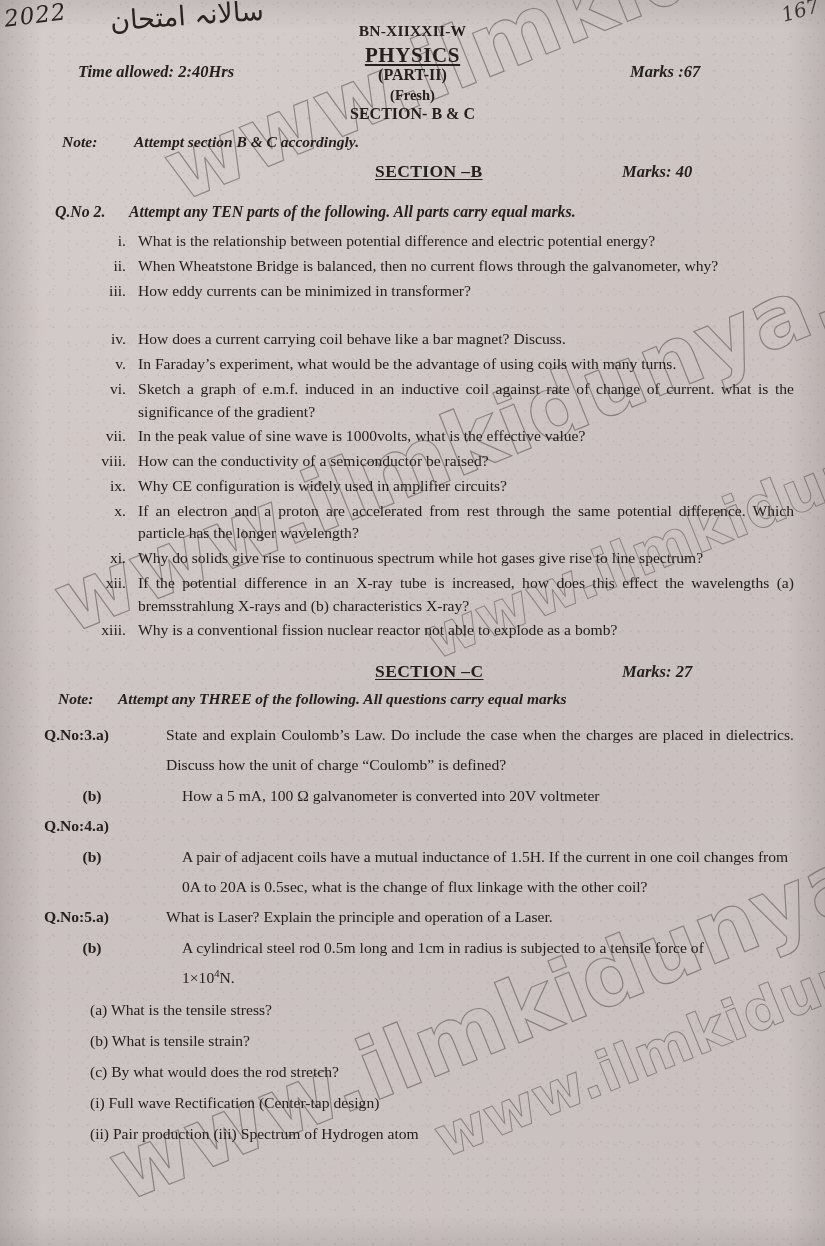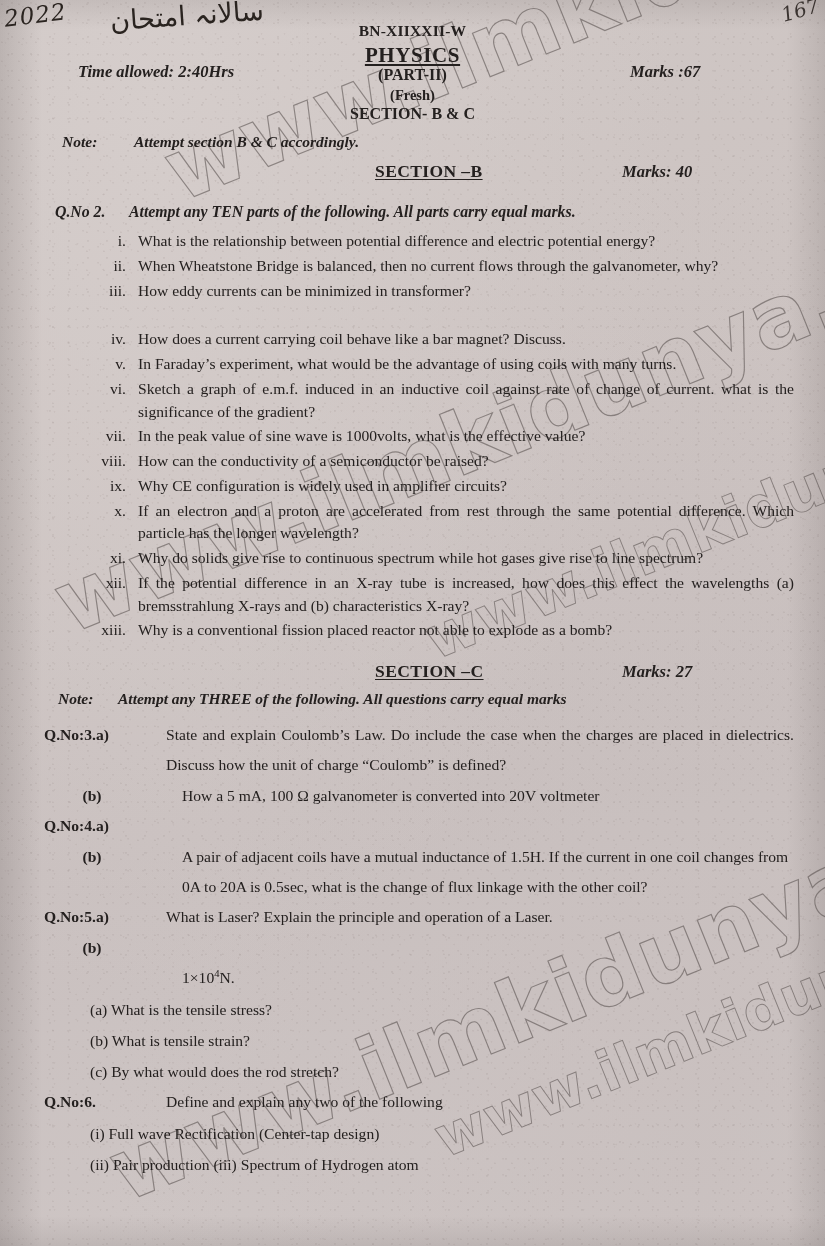--- a/index.html
+++ b/index.html
@@ -276,21 +276,21 @@
         <div class="qtxt">Why do solids give rise to continuous spectrum while hot gases give rise to line spectrum?</div>
       </div>
 
       <div class="qitem">
         <div class="qnum">xii.</div>
         <div class="qtxt just">If the potential difference in an X-ray tube is increased, how does this effect the wavelengths (a) bremsstrahlung X-rays and (b) characteristics X-ray?</div>
       </div>
 
       <div class="qitem">
         <div class="qnum">xiii.</div>
-        <div class="qtxt">Why is a conventional fission placed reactor not able to explode as a bomb?</div>
+        <div class="qtxt">Why is a conventional fission nuclear reactor not able to explode as a bomb?</div>
       </div>
 
     </div>
 
     <div class="sec-c-head">
       <span class="u">SECTION –C</span>
     </div>
     <div class="sec-c-marks">Marks: 27</div>
 
     <div class="note-row-c">
@@ -319,33 +319,29 @@
       </div>
 
       <div class="citem">
         <div class="clab">Q.No:5.a)</div>
         <div class="ctxt">What is Laser? Explain the principle and operation of a Laser.</div>
       </div>
 
       <div class="citem">
         <div class="clab sub">(b)</div>
         <div class="ctxt just">
-          <br>
+          <span>A cylindrical steel rod 0.5m long and 1cm in radius is subjected to a tensile force of </span><br>
           <span>1×10</span><sup>4</sup><span>N.</span>
         </div>
       </div>
 
       <div class="sub2">(a)   What is the tensile stress?</div>
       <div class="sub2">(b)   What is tensile strain?</div>
       <div class="sub2">(c) By what would does the rod stretch?</div>
 
-      <div class="citem">
-        <div class="clab">Q.No:6.</div>
-        <div class="ctxt">Define and explain any two of the following</div>
-      </div>
 
       <div class="q6list">(i) Full wave Rectification (Center-tap design)</div>
       <div class="q6list">(ii) Pair production     (iii)  Spectrum of Hydrogen atom</div>
 
     </div>
 
   </div>
 
   <div class="grain"></div>
   <div class="vignette"></div>

